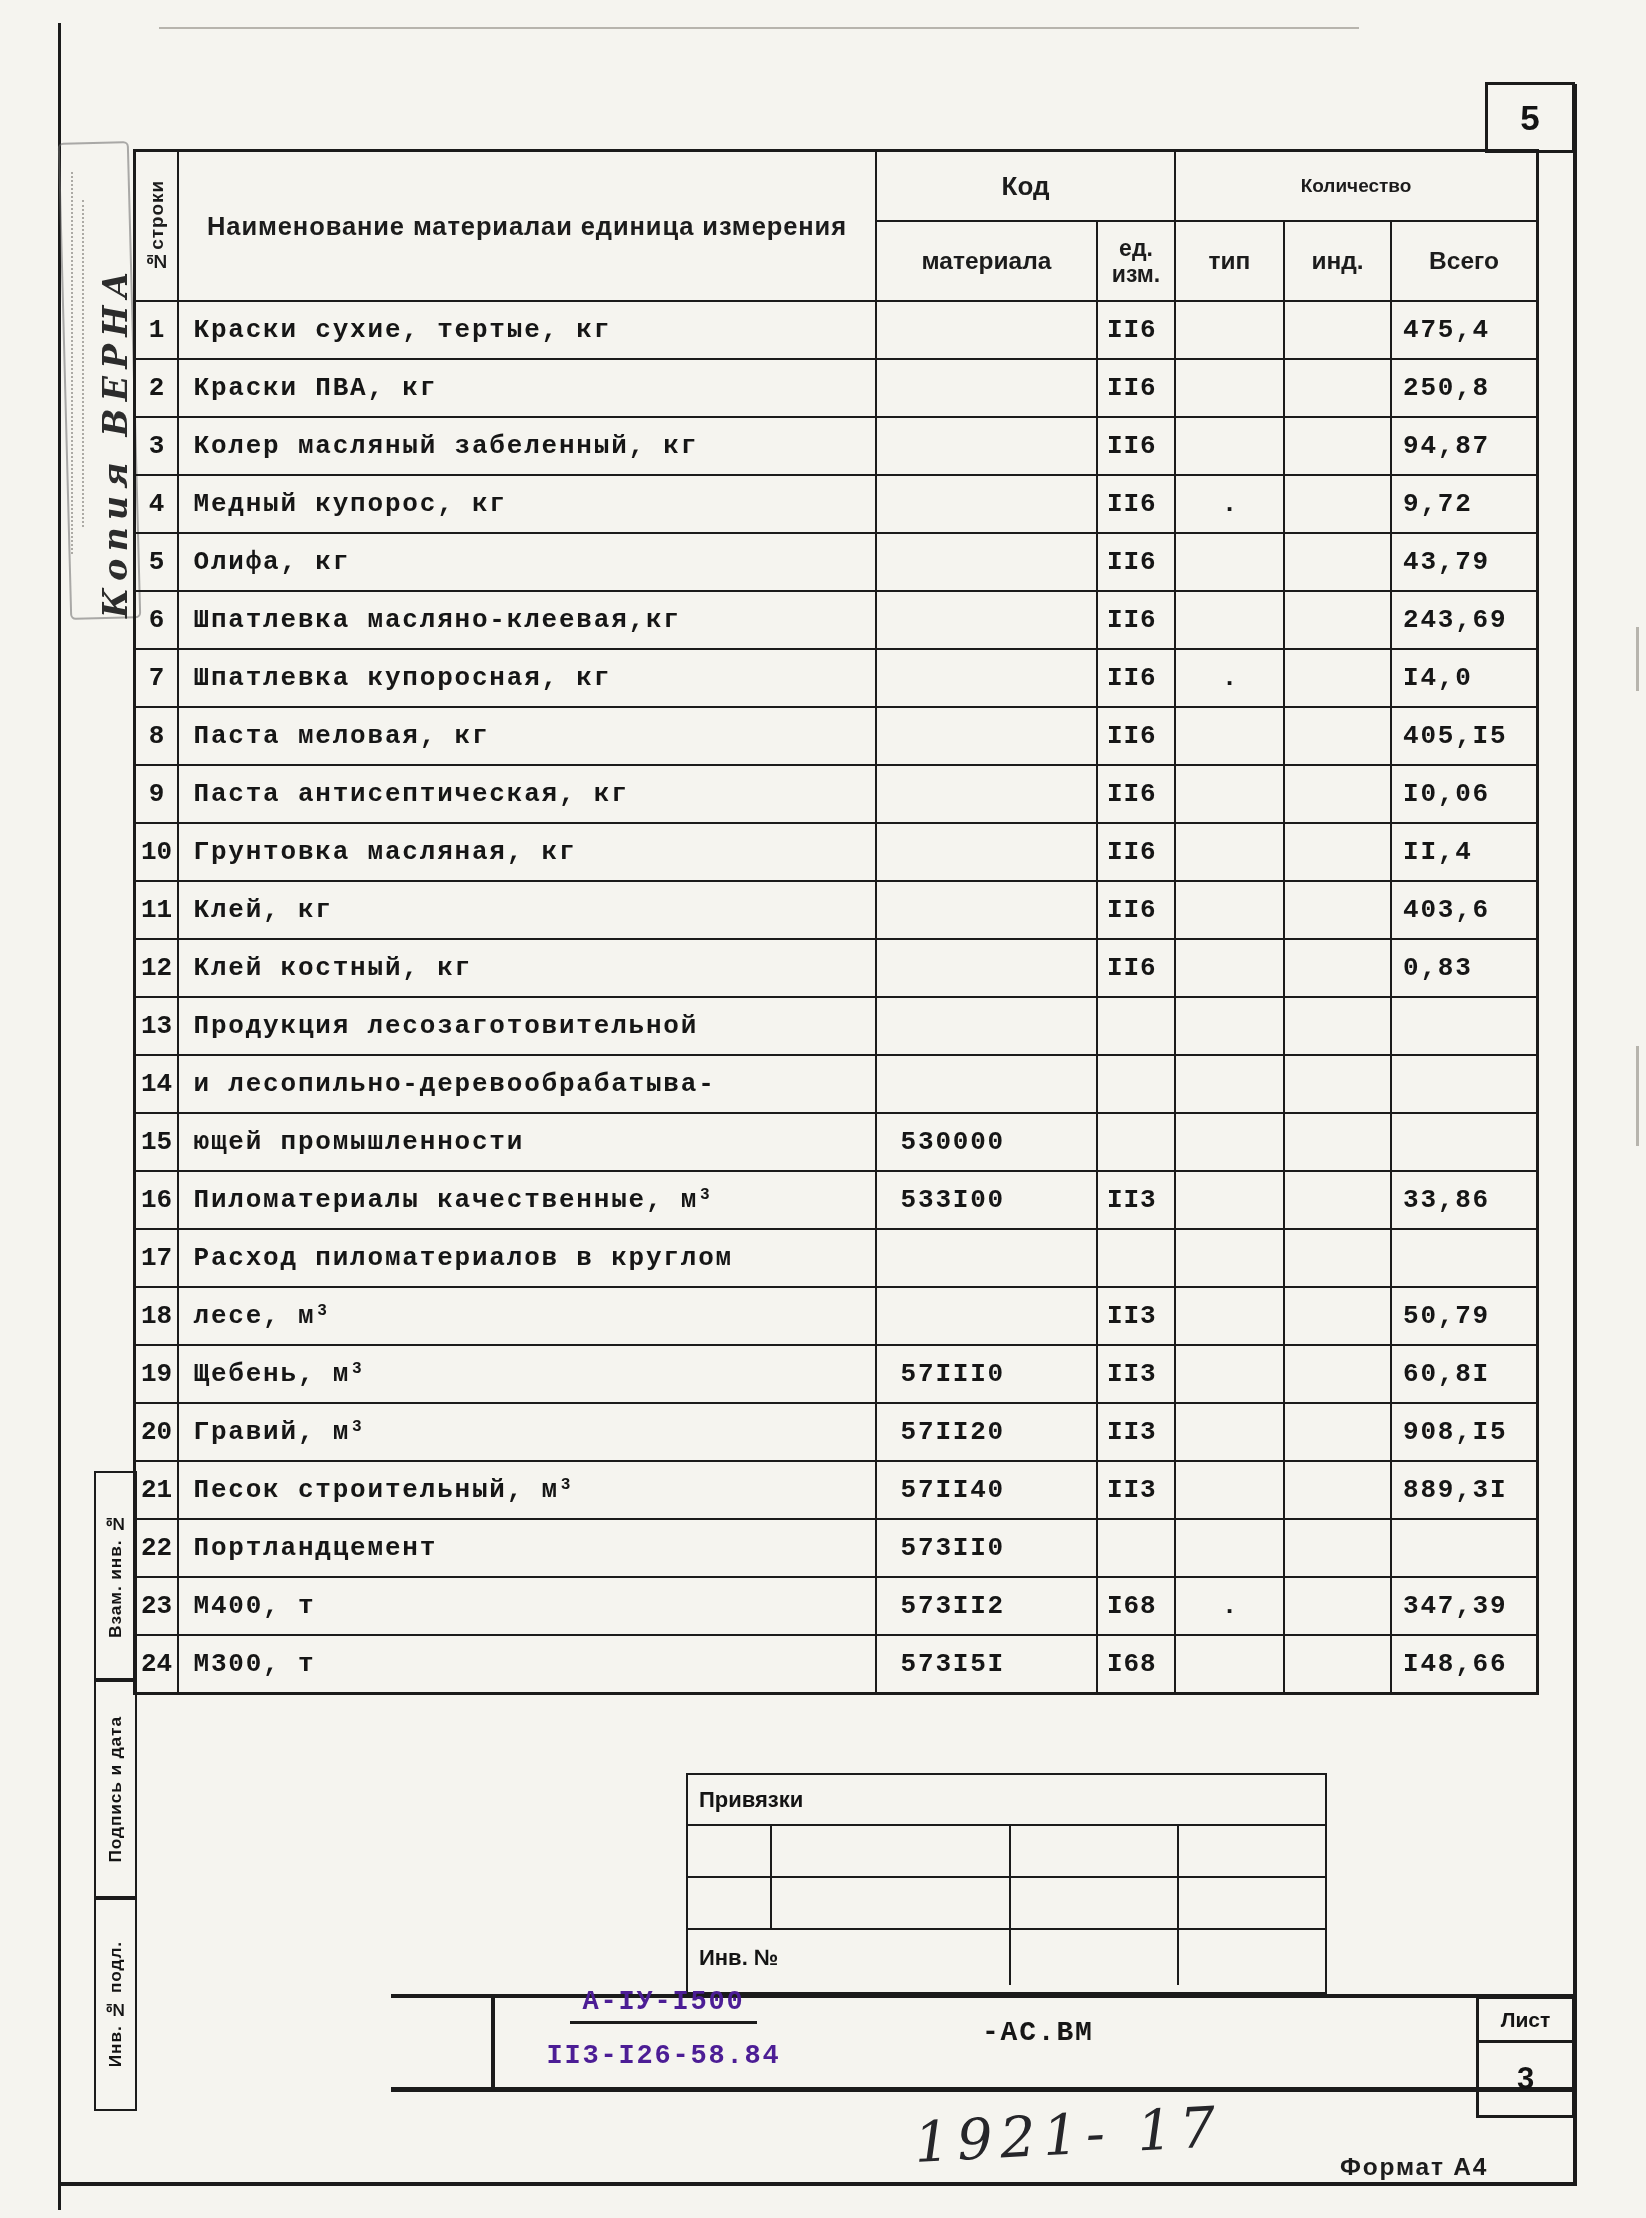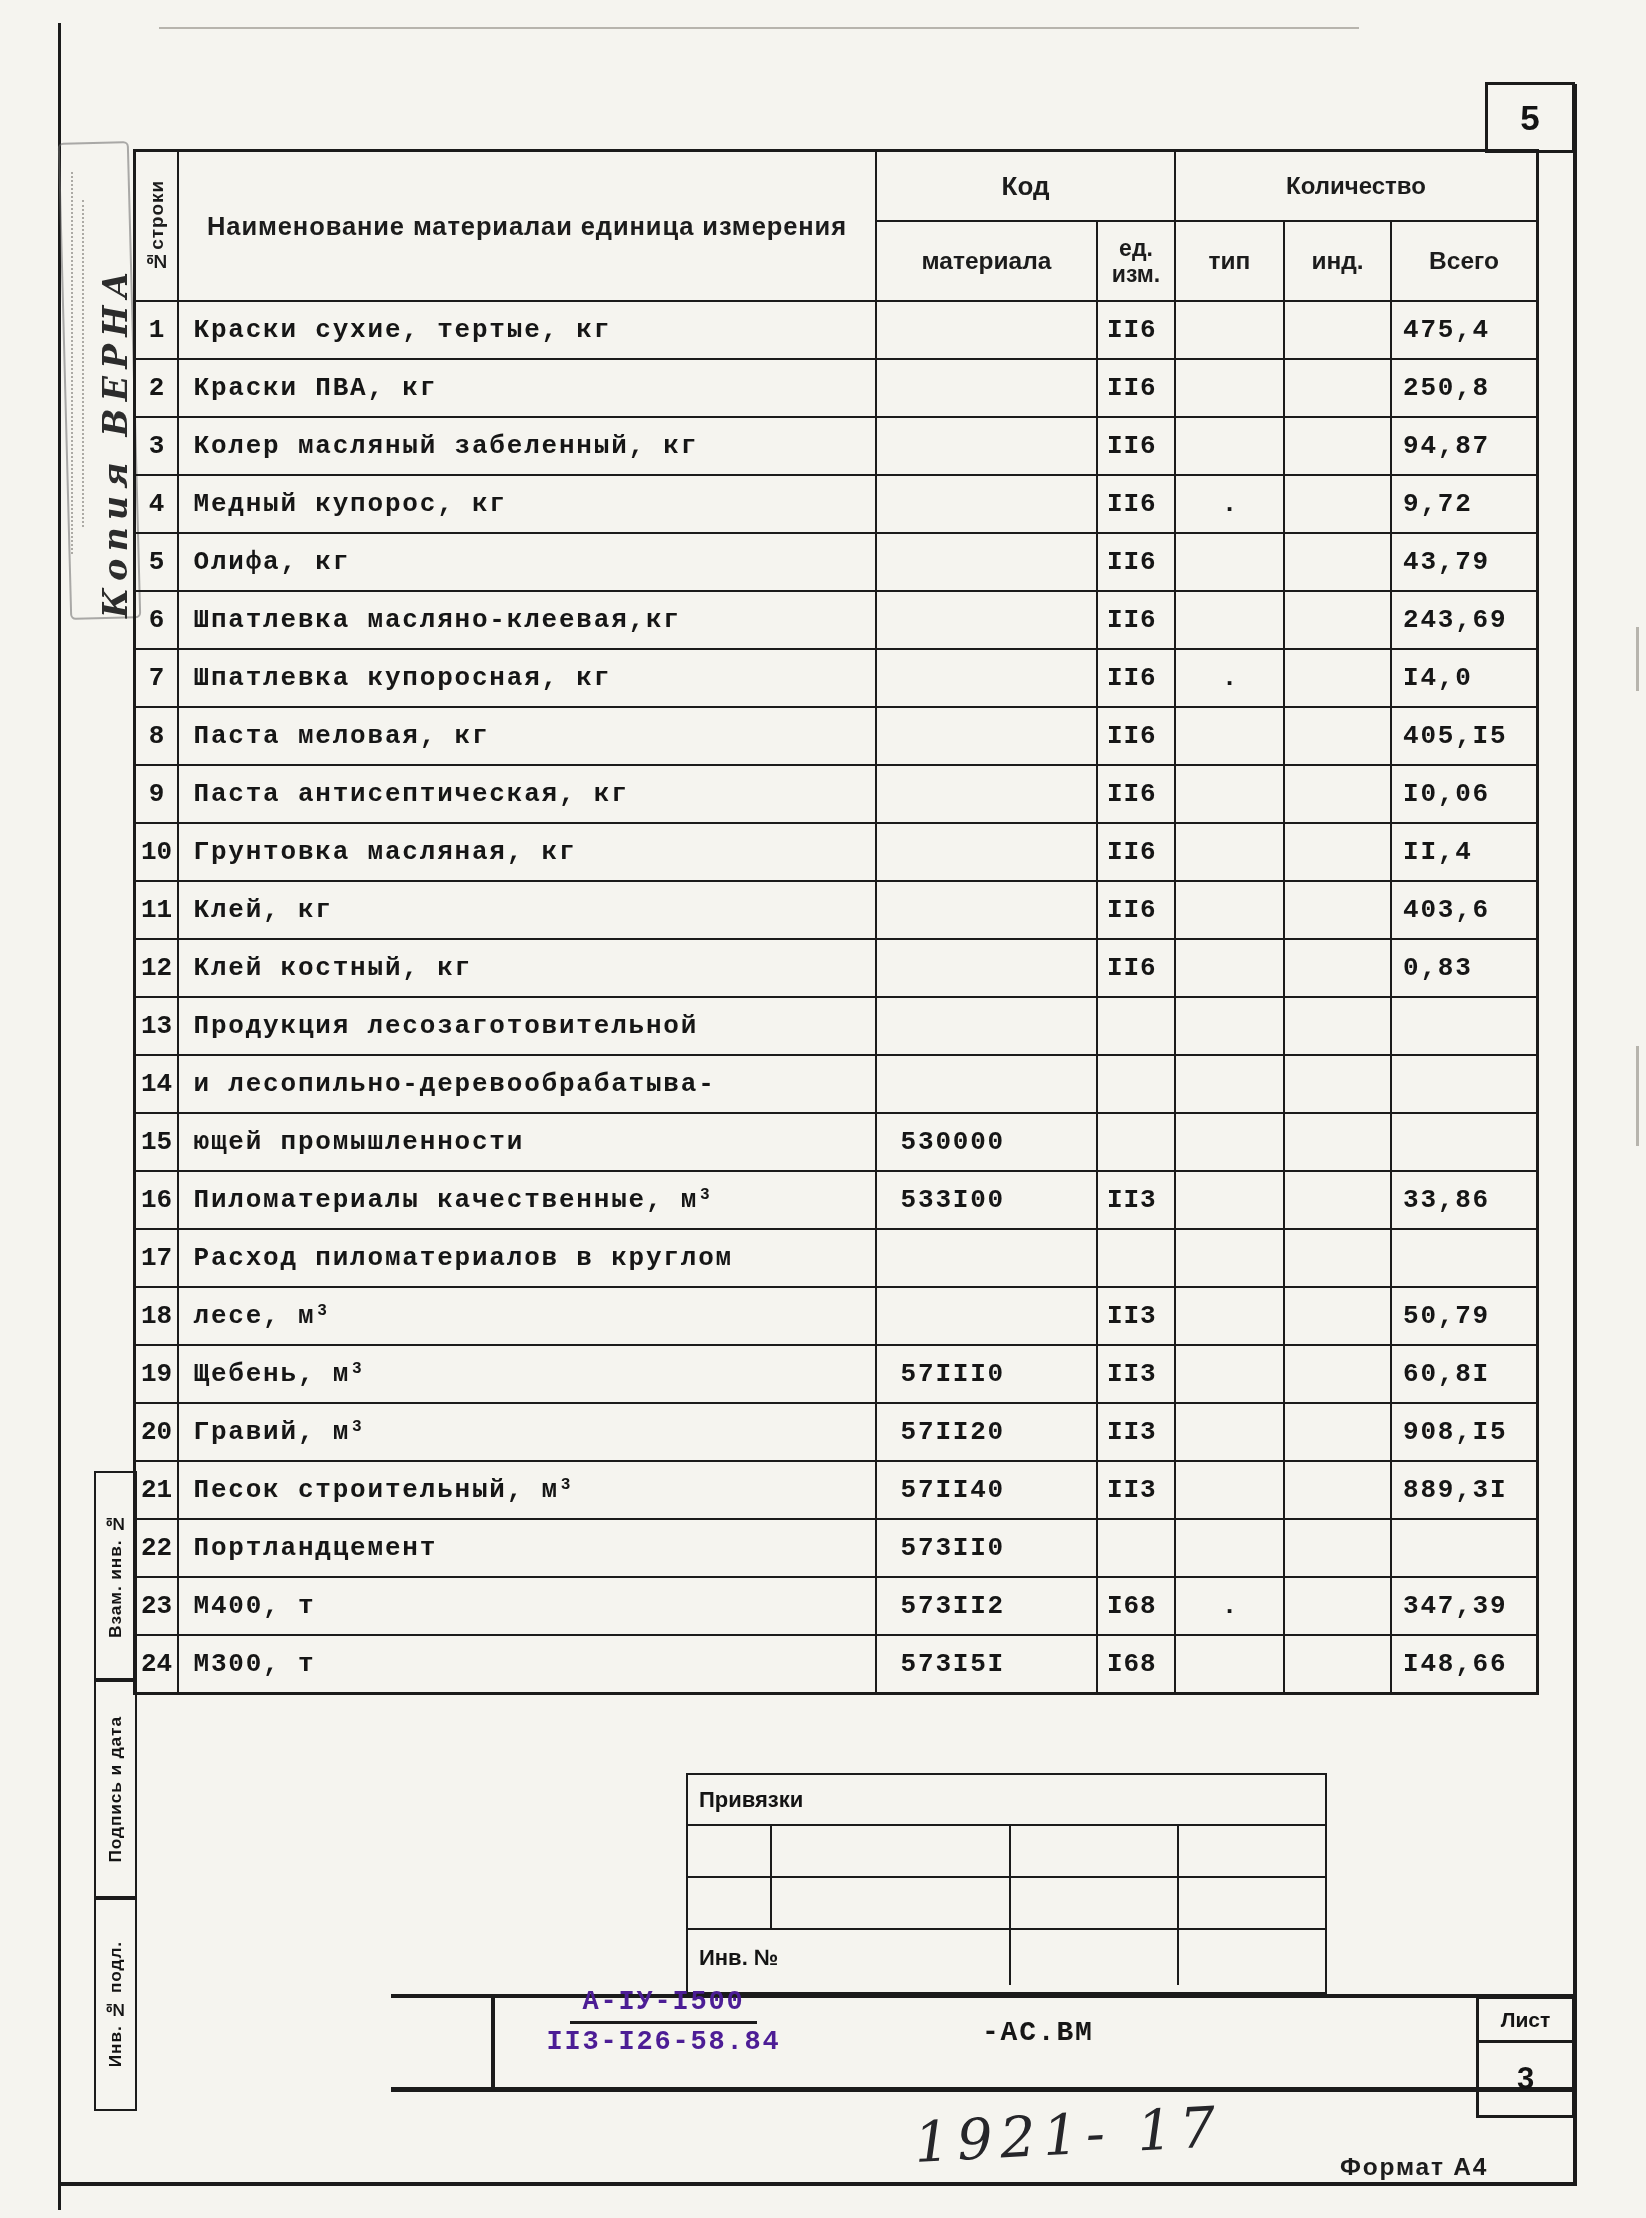--- a/index.html
+++ b/index.html
@@ -34,21 +34,21 @@
     grid-template-rows:70px 78px;
     border-bottom:2.7px solid #1b1b1b;
   }
   .thead > div{box-sizing:border-box;}
   .hc{display:flex;align-items:center;justify-content:center;
       font-weight:bold;color:#1c1c1c;}
   .c-num{grid-row:1/3;grid-column:1;border-right:2.7px solid #1b1b1b;}
   .c-name{grid-row:1/3;grid-column:2;border-right:2.7px solid #1b1b1b;
       flex-direction:row;font-size:25.5px;line-height:40px;letter-spacing:0.9px;}
   .c-kod{grid-row:1;grid-column:3/5;border-right:2.7px solid #1b1b1b;border-bottom:2.7px solid #1b1b1b;font-size:26px;}
-  .c-kol{grid-row:1;grid-column:5/8;border-bottom:2.7px solid #1b1b1b;font-size:24px;}
+  .c-kol{grid-row:1;grid-column:5/8;border-bottom:2.7px solid #1b1b1b;font-size:19px;}
   .c-mat{grid-row:2;grid-column:3;border-right:2.7px solid #1b1b1b;font-size:24.5px;}
   .c-unit{grid-row:2;grid-column:4;border-right:2.7px solid #1b1b1b;font-size:23px;flex-direction:column;line-height:26px;}
   .c-tip{grid-row:2;grid-column:5;border-right:2.7px solid #1b1b1b;font-size:24.5px;}
   .c-ind{grid-row:2;grid-column:6;border-right:2.7px solid #1b1b1b;font-size:24.5px;}
   .c-vsego{grid-row:2;grid-column:7;font-size:24.5px;}
   .vert{
     writing-mode:vertical-rl;transform:rotate(180deg);
     font-weight:bold;white-space:nowrap;
   }
   .c-num .vert{font-size:19px;letter-spacing:0.9px;}
@@ -114,21 +114,21 @@
     display:flex;align-items:center;padding-left:11px;font-size:22px;font-weight:bold;}
   .pv-foot > div:last-child{border-right:none;}
   
   .tb-line{position:absolute;background:#1b1b1b;}
   .tb-codes{
     position:absolute;left:509px;top:1987px;width:309px;text-align:center;
     font-family:"Liberation Mono","DejaVu Sans Mono",monospace;font-weight:bold;
     font-size:27px;letter-spacing:1.8px;color:#4c1d95;
   }
   .tb-codes .top{display:inline-block;border-bottom:3.6px solid #1b1b1b;padding:0 12.7px 3.6px 12.7px;}
-  .tb-codes .bottom{display:block;margin-top:3px;}
+  .tb-codes .bottom{display:block;margin-top:17px;}
   .tb-suffix{
     position:absolute;left:982px;top:2017px;
     font-family:"Liberation Mono","DejaVu Sans Mono",monospace;font-weight:bold;
     font-size:28px;letter-spacing:1.8px;color:#161616;
   }
   .list-cell{
     position:absolute;left:1476px;width:99px;box-sizing:border-box;
     display:flex;align-items:center;justify-content:center;font-weight:bold;
   }
   .list-label{top:1996px;height:47px;border:3.6px solid #1b1b1b;font-size:21px;}

